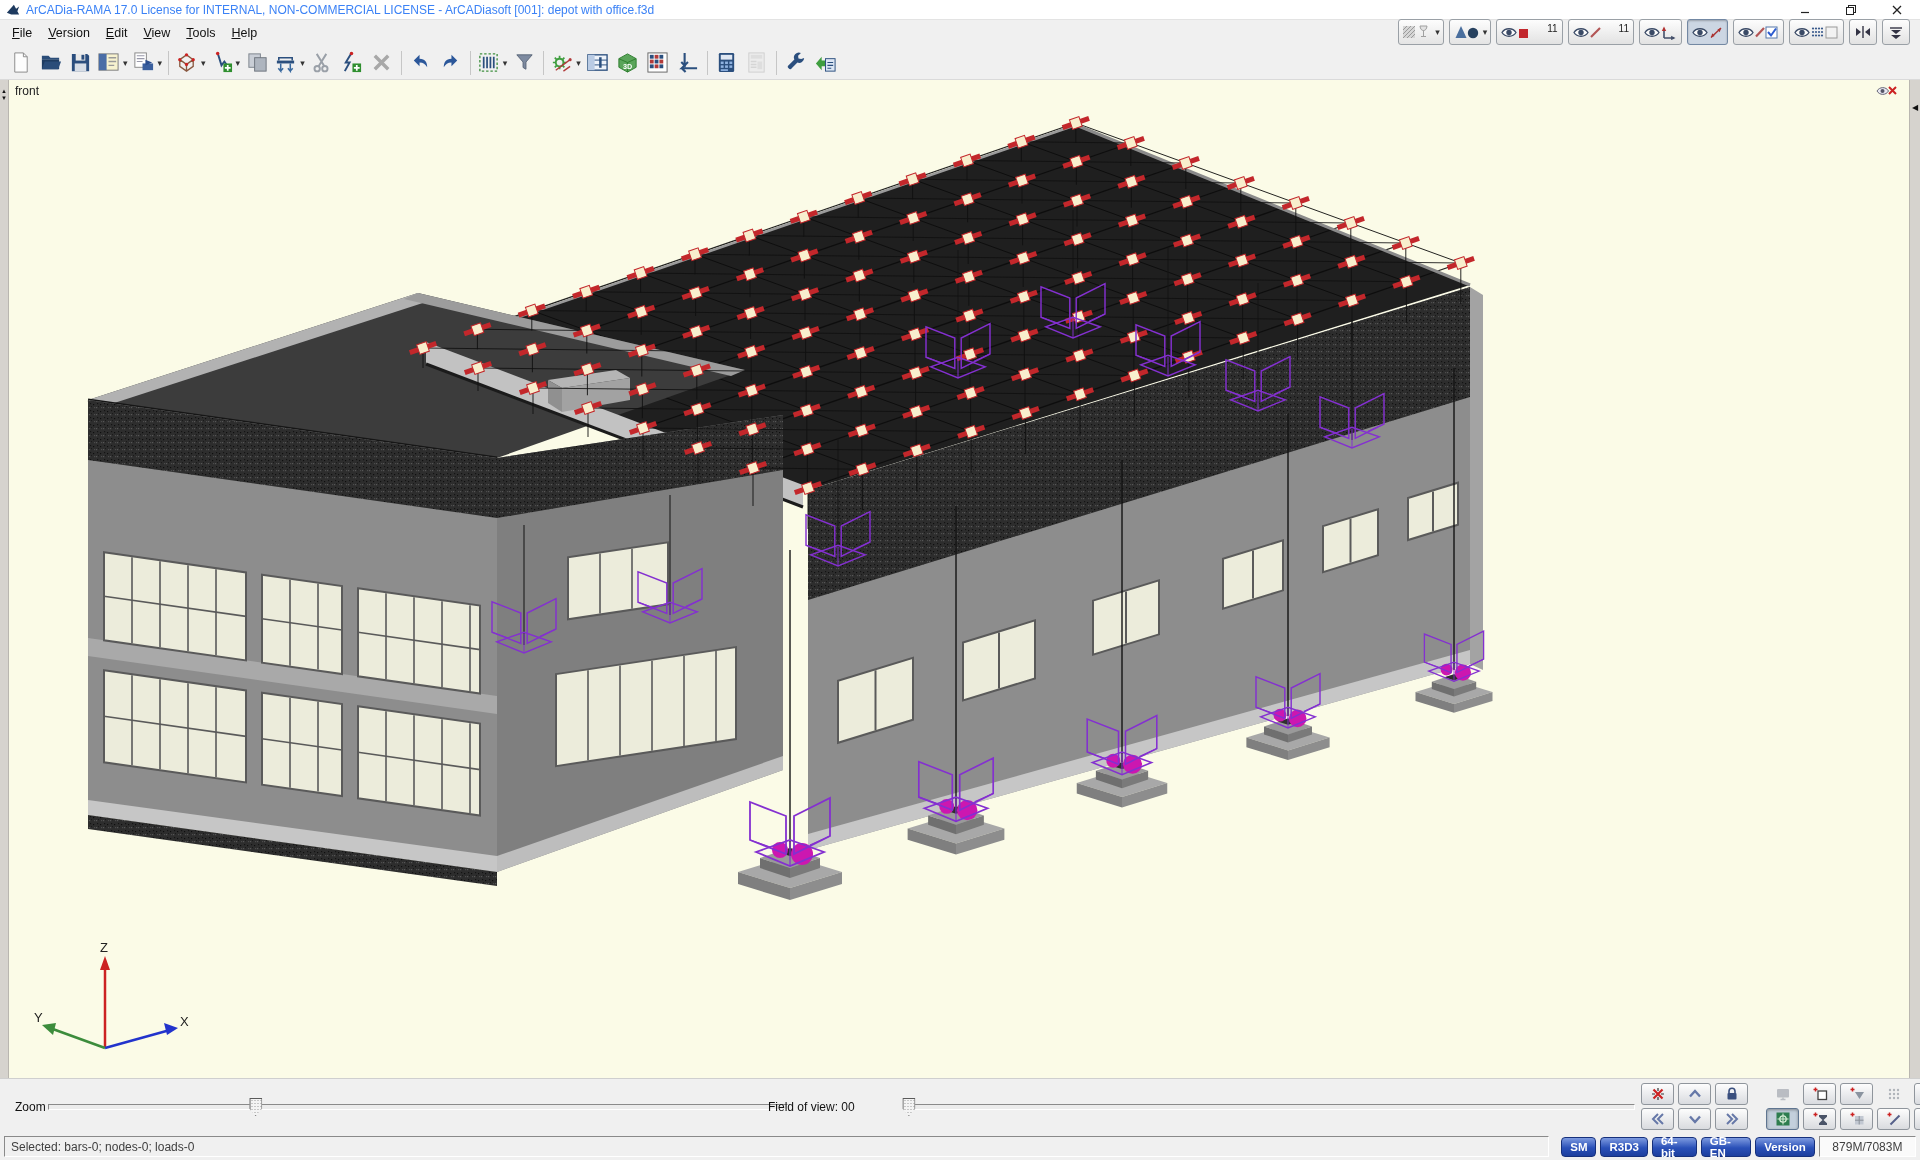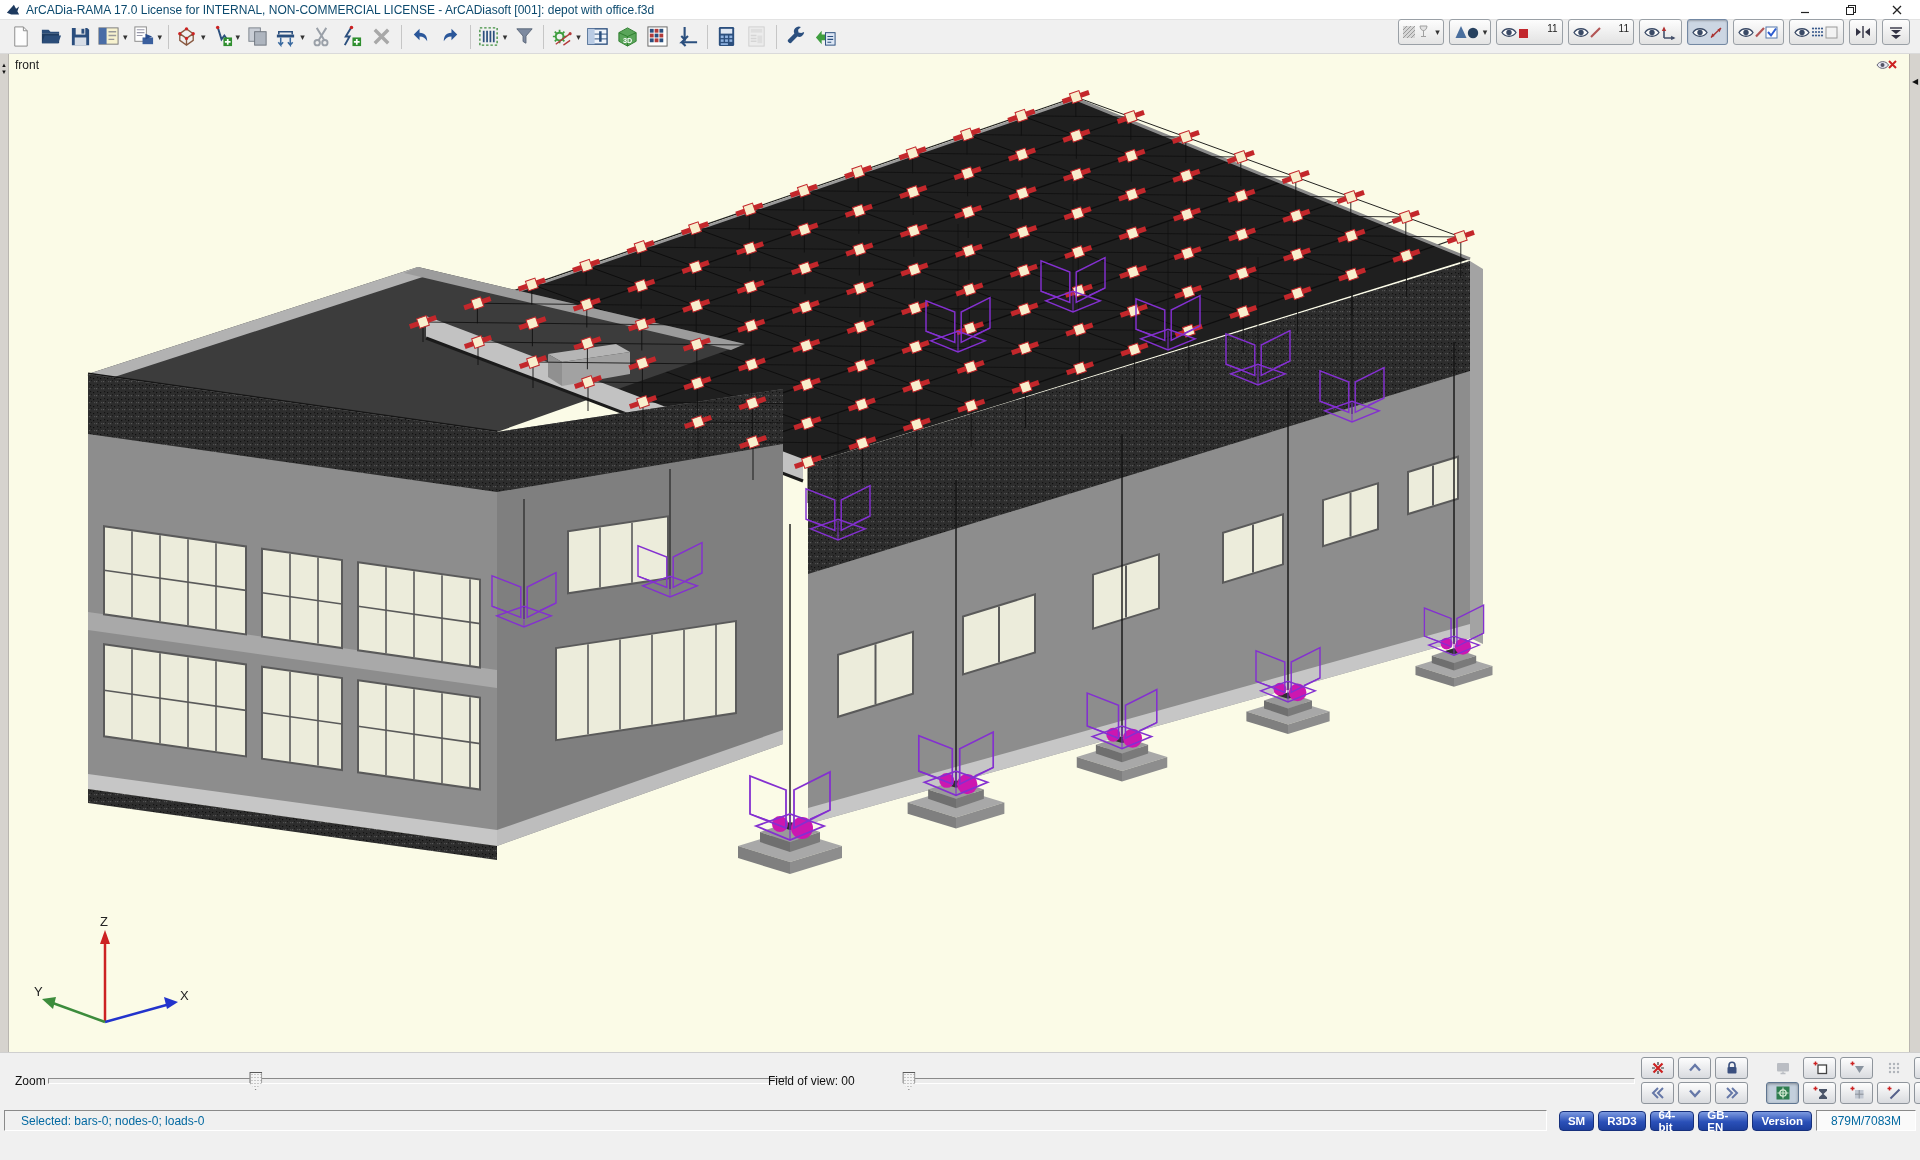--- a/index.html
+++ b/index.html
@@ -2,21 +2,21 @@
 <html><head>
 <meta charset="utf-8">
 <style>
   *{margin:0;padding:0;box-sizing:border-box}
   html,body{width:1920px;height:1160px;font-family:"Liberation Sans",sans-serif;background:#777}
   #app{position:relative;width:1920px;height:1160px;background:#f0f0f0;overflow:hidden}
 
   
   .titlebar{height:20px;background:#ffffff;display:flex;align-items:center;border-bottom:1px solid #e3e3e3}
   .titlebar .appicon{margin:0 6px 0 6px;display:flex}
-  .titlebar .title{font-size:12px;color:#0c4a6e;white-space:nowrap}
+  .titlebar .title{font-size:12px;color:#3b82f6;white-space:nowrap}
   .wincontrols{margin-left:auto;display:flex;height:100%}
   .winbtn{width:46px;height:100%;display:flex;align-items:center;justify-content:center}
 
   
   .menubar{height:26px;background:#f0f0f0;display:flex;align-items:center;padding-left:4px;position:relative}
   .menu-item{display:inline-block;padding:0 8px;font-size:12.5px;line-height:22px;color:#111}
   .menu-item::first-letter{text-decoration:underline}
 
   
   #view-toolbar{position:absolute;top:19px;right:10px;display:flex;align-items:center;gap:5px;z-index:40}
@@ -47,21 +47,21 @@
   .thumb{position:absolute;top:-7px;width:13px;height:18px;background:#f4f4f4;background-image:radial-gradient(#9a9a9a .7px,transparent .8px);background-size:3px 3px;border:1px solid #5a5a5a;clip-path:polygon(0 0,100% 0,100% 58%,50% 100%,0 58%);transform:translateX(-50%)}
   #nav-panel{position:absolute;left:1641px;top:4px;display:flex;flex-direction:column;gap:3px}
   .nav-row{display:flex;gap:4px}
   .nbtn{width:33px;height:22px;display:flex;align-items:center;justify-content:center;border:1px solid #8f959c;border-radius:3px;background:linear-gradient(#fdfdfd,#d9dbdf)}
   .nbtn.gap{margin-left:14px}
   .nbtn.disabled{border-color:transparent;background:transparent;opacity:.75}
   .nbtn.pressed{background:#c3cfdc;border-color:#5f7590;box-shadow:inset 0 1px 3px rgba(0,0,0,.35)}
 
   
   .statusbar{position:relative;height:27px;background:#f0f0f0;display:flex;align-items:center;padding:0 4px;gap:4px}
-  .status-panel{height:21px;border:1px solid;border-color:#8a8a8a #ffffff #ffffff #8a8a8a;background:#f0f0f0;font-size:12px;color:#0369a1;display:flex;align-items:center;padding:0 16px}
+  .status-panel{height:21px;border:1px solid;border-color:#8a8a8a #ffffff #ffffff #8a8a8a;background:#f0f0f0;font-size:12px;color:#404040;display:flex;align-items:center;padding:0 6px}
   #selection-panel{width:1596px}
   .badge{height:20px;display:flex;align-items:center;padding:0 8px;font-size:11.5px;font-weight:bold;color:#fff;background:linear-gradient(#7d9ae0,#2a50b8 55%,#1d3f9e);border:1px solid #16307c;border-radius:4px}
   #memory-panel{width:100px;justify-content:center;background:#fafafa}
 </style>
 </head>
 <body>
 
 <div id="app">
 
   <div class="titlebar">
@@ -84,20 +84,28 @@
           </svg>
         </span>
       <span class="winbtn">
           <svg width="12" height="12" viewBox="0 0 12 12">
             <path d="M2 2l8 8M10 2l-8 8" stroke="#222" stroke-width="1.3"></path>
           </svg>
         </span>
     </div>
   </div>
 
+  <div class="menubar" id="menubar">
+      <span class="menu-item">File</span>
+      <span class="menu-item">Version</span>
+      <span class="menu-item">Edit</span>
+      <span class="menu-item">View</span>
+      <span class="menu-item">Tools</span>
+      <span class="menu-item">Help</span>
+    </div>
   <div id="view-toolbar">
       <div class="vgroup">
         <svg width="30" height="16" viewBox="0 0 30 16">
           <rect x="1" y="2" width="12" height="12" fill="#d6d6d6"></rect>
           <path d="M1 6l4-4M1 10l8-8M1 14l12-12M5 14l8-8M9 14l4-4" stroke="#9a9a9a"></path>
           <path d="M18 2h7q-.5 4.5-3.5 4.5T18 2z" fill="#e2e2e2" stroke="#a0a0a0"></path>
           <path d="M21.5 6.5V12M19 12.5h5" stroke="#a0a0a0"></path>
         </svg>
         <span class="caret">▾</span>
       </div>

